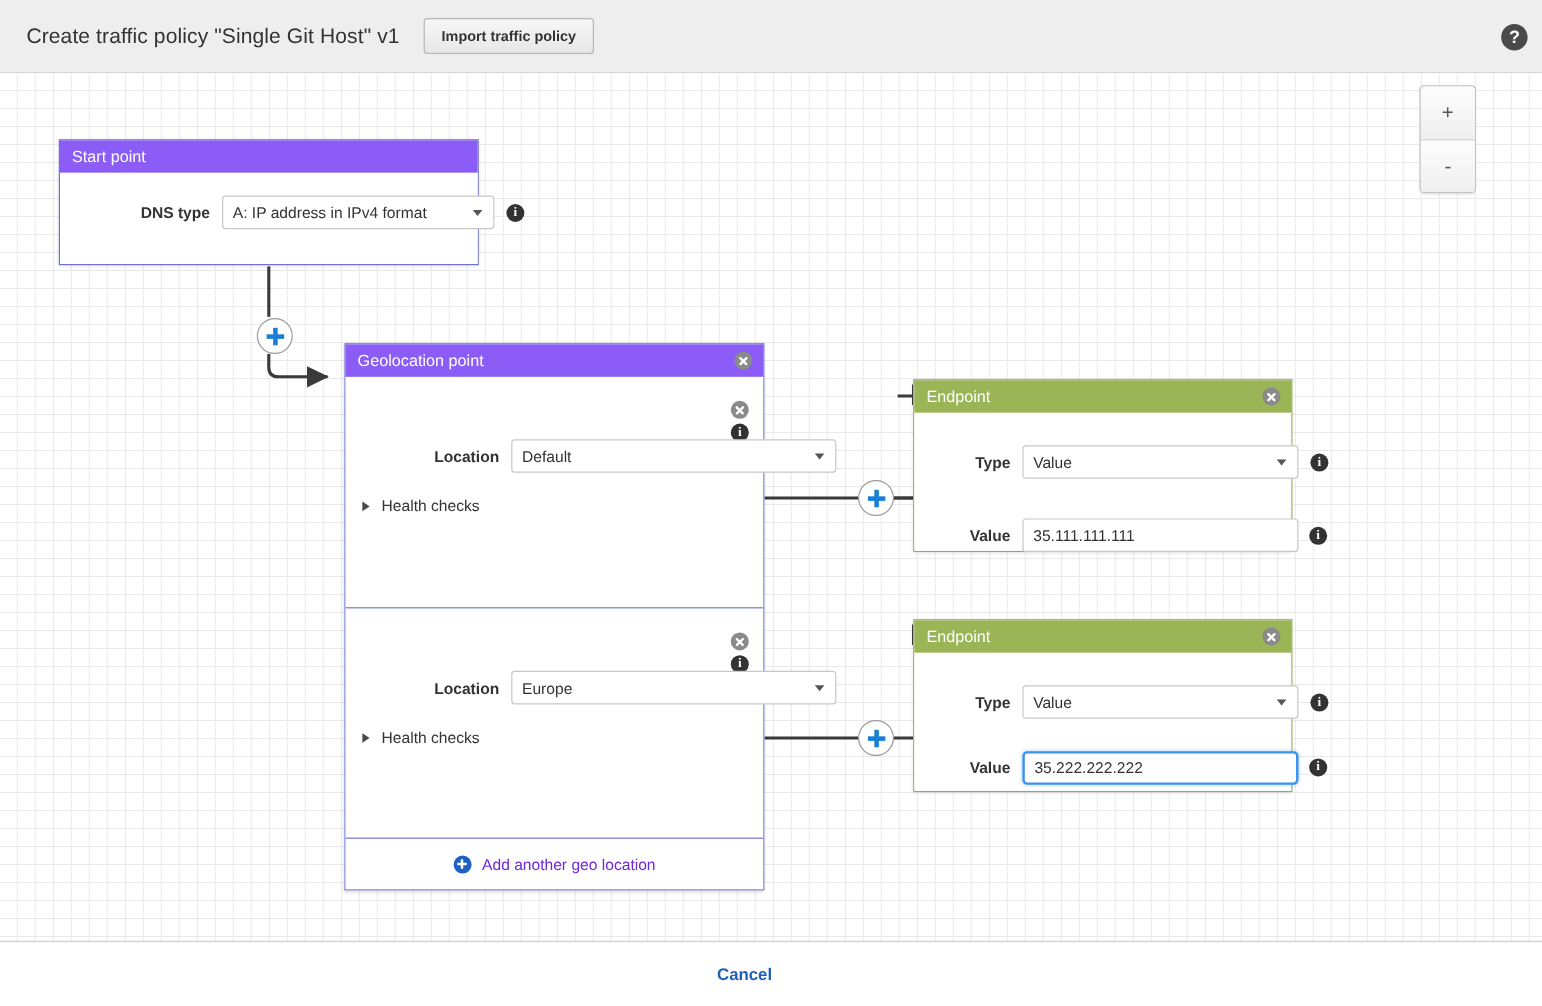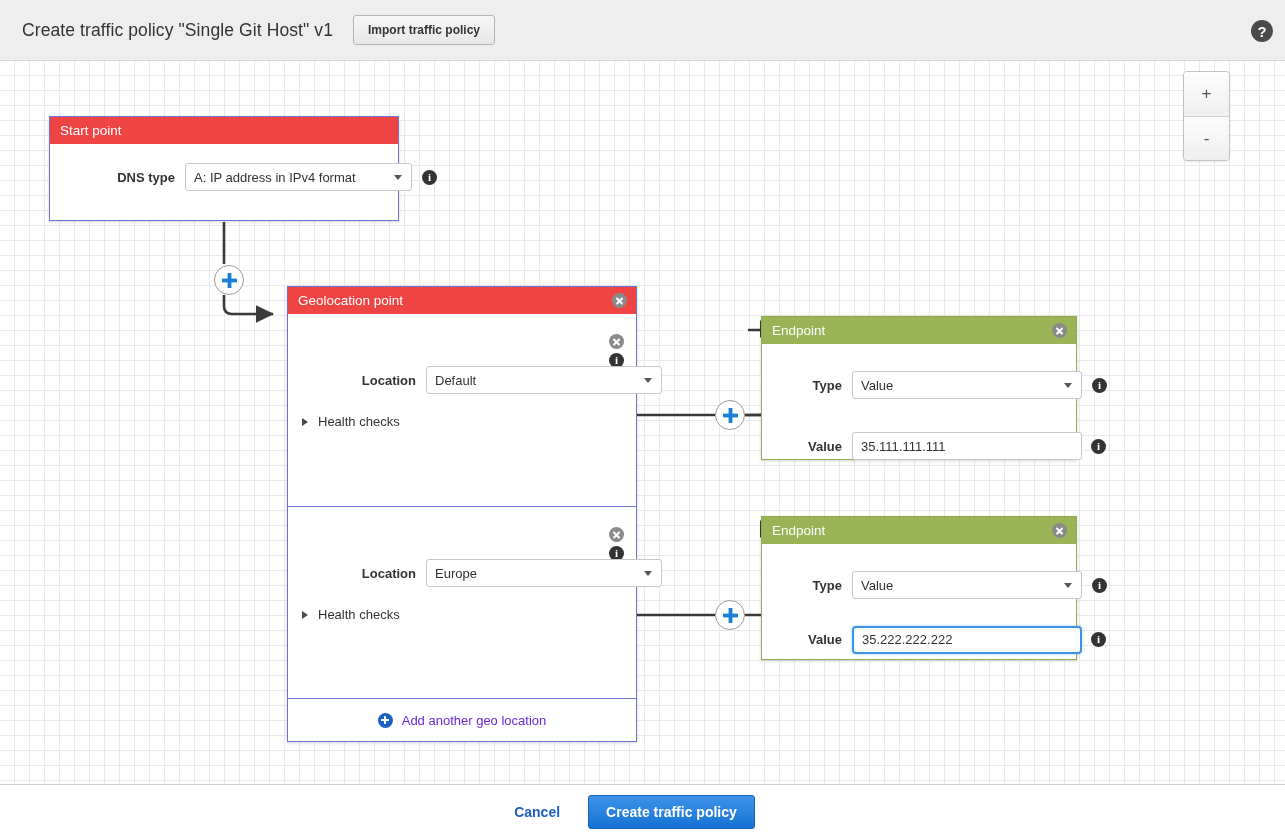--- a/index.html
+++ b/index.html
@@ -95,21 +95,21 @@
   }
   .node-head {
     height: 27px;
     display: flex; align-items: center;
     padding: 0 10px;
     color: #ffffff;
     font-size: 13.5px;
     position: relative;
   }
   .node.purple { border: 1px solid #6f74cf; }
-  .node.purple .node-head { background: #ef4444; }
+  .node.purple .node-head { background: #8b5cf6; }
   .node.green  { border: 1px solid #8fae50; }
   .node.green  .node-head { background: #9ab456; }
   .node-body { background: #ffffff; }
 
   
   .x-icon {
     width: 15px; height: 15px; border-radius: 50%;
     background: #8a8a8a;
     position: relative; cursor: pointer; flex: none;
   }
@@ -174,21 +174,21 @@
   .disclosure-label { font-size: 13px; color: #333333; }
 
   
   #geolocation-rule { left: 287px; top: 225px; width: 350px; }
   .geo-row { position: relative; height: 192px; }
   .geo-row + .geo-row { border-top: 1px solid #7479d4; }
   .geo-row .row-x { position: absolute; right: 12px; top: 20px; }
   .geo-row .row-i { position: absolute; right: 12px; top: 39px; }
   .geo-row .frow  { position: absolute; left: 0; top: 52px; }
   .geo-row .flabel { width: 128px; margin-right: 10px; }
-  .geo-row .control { width: 236px; }
+  .geo-row .control { width: 271px; }
   .geo-row .disclosure { position: absolute; left: 14px; top: 100px; }
   .geo-footer {
     border-top: 1px solid #7479d4;
     height: 43px;
     display: flex; align-items: center; justify-content: center;
     cursor: pointer;
   }
   .plus-circle {
     width: 15px; height: 15px; border-radius: 50%;
     background: #1d61c4; position: relative; flex: none; margin-right: 9px;
@@ -402,14 +402,13 @@
         <div style="width:230px;flex:none;"></div>
         <i class="i-icon">i</i>
       </div>
     </div>
   </div>
 
 </div>
 
 <div class="footer">
   <button class="btn-cancel">Cancel</button>
-  <button class="btn-primary">Create traffic policy</button>
 </div>
 
 </body></html>

